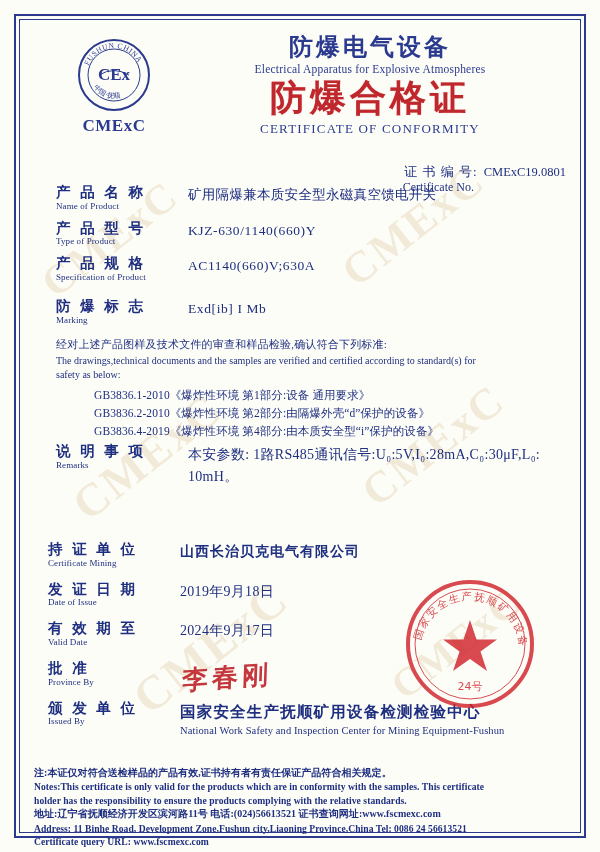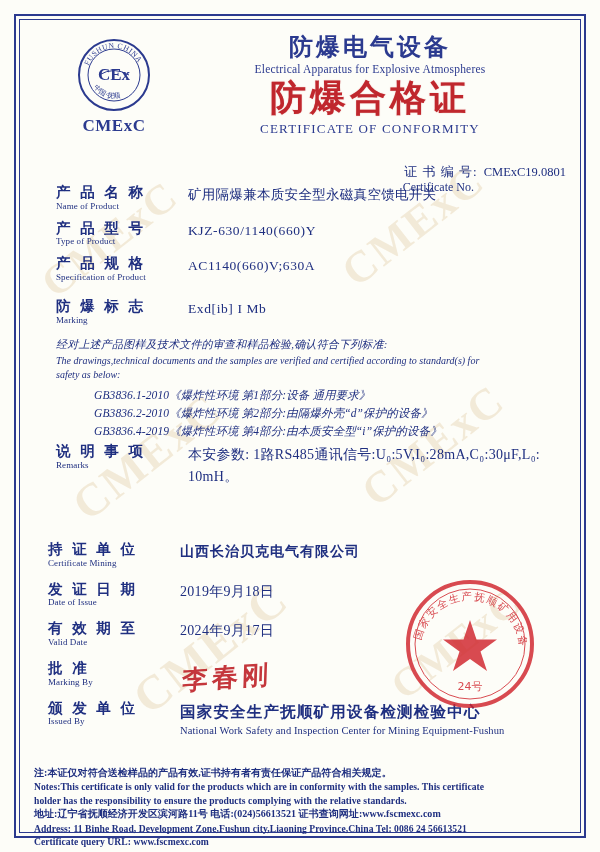--- a/index.html
+++ b/index.html
@@ -185,21 +185,20 @@
     font-family: "Liberation Serif", serif;
     letter-spacing: 0.6px;
   }
 
   
   .standards {
     position: absolute;
     left: 56px; top: 337px;
     width: 492px;
     color: #1f2f80;
-    font-style: italic;
   }
   .std-cn {
     font-size: 11px;
     letter-spacing: 0.2px;
     line-height: 1.45;
   }
   .std-en {
     font-size: 10px;
     line-height: 1.35;
     margin-top: 1px;
@@ -429,21 +428,21 @@
       <div class="lab">
         <div class="lab-cn">有 效 期 至</div>
         <div class="lab-en">Valid Date</div>
       </div>
       <div class="val">2024年9月17日</div>
     </div>
 
     <div class="row">
       <div class="lab">
         <div class="lab-cn">批      准</div>
-        <div class="lab-en">Marking By</div>
+        <div class="lab-en">Province By</div>
       </div>
       <div class="val"></div>
     </div>
 
     <div class="row">
       <div class="lab">
         <div class="lab-cn">颁 发 单 位</div>
         <div class="lab-en">Issued By</div>
       </div>
       <div class="val">

